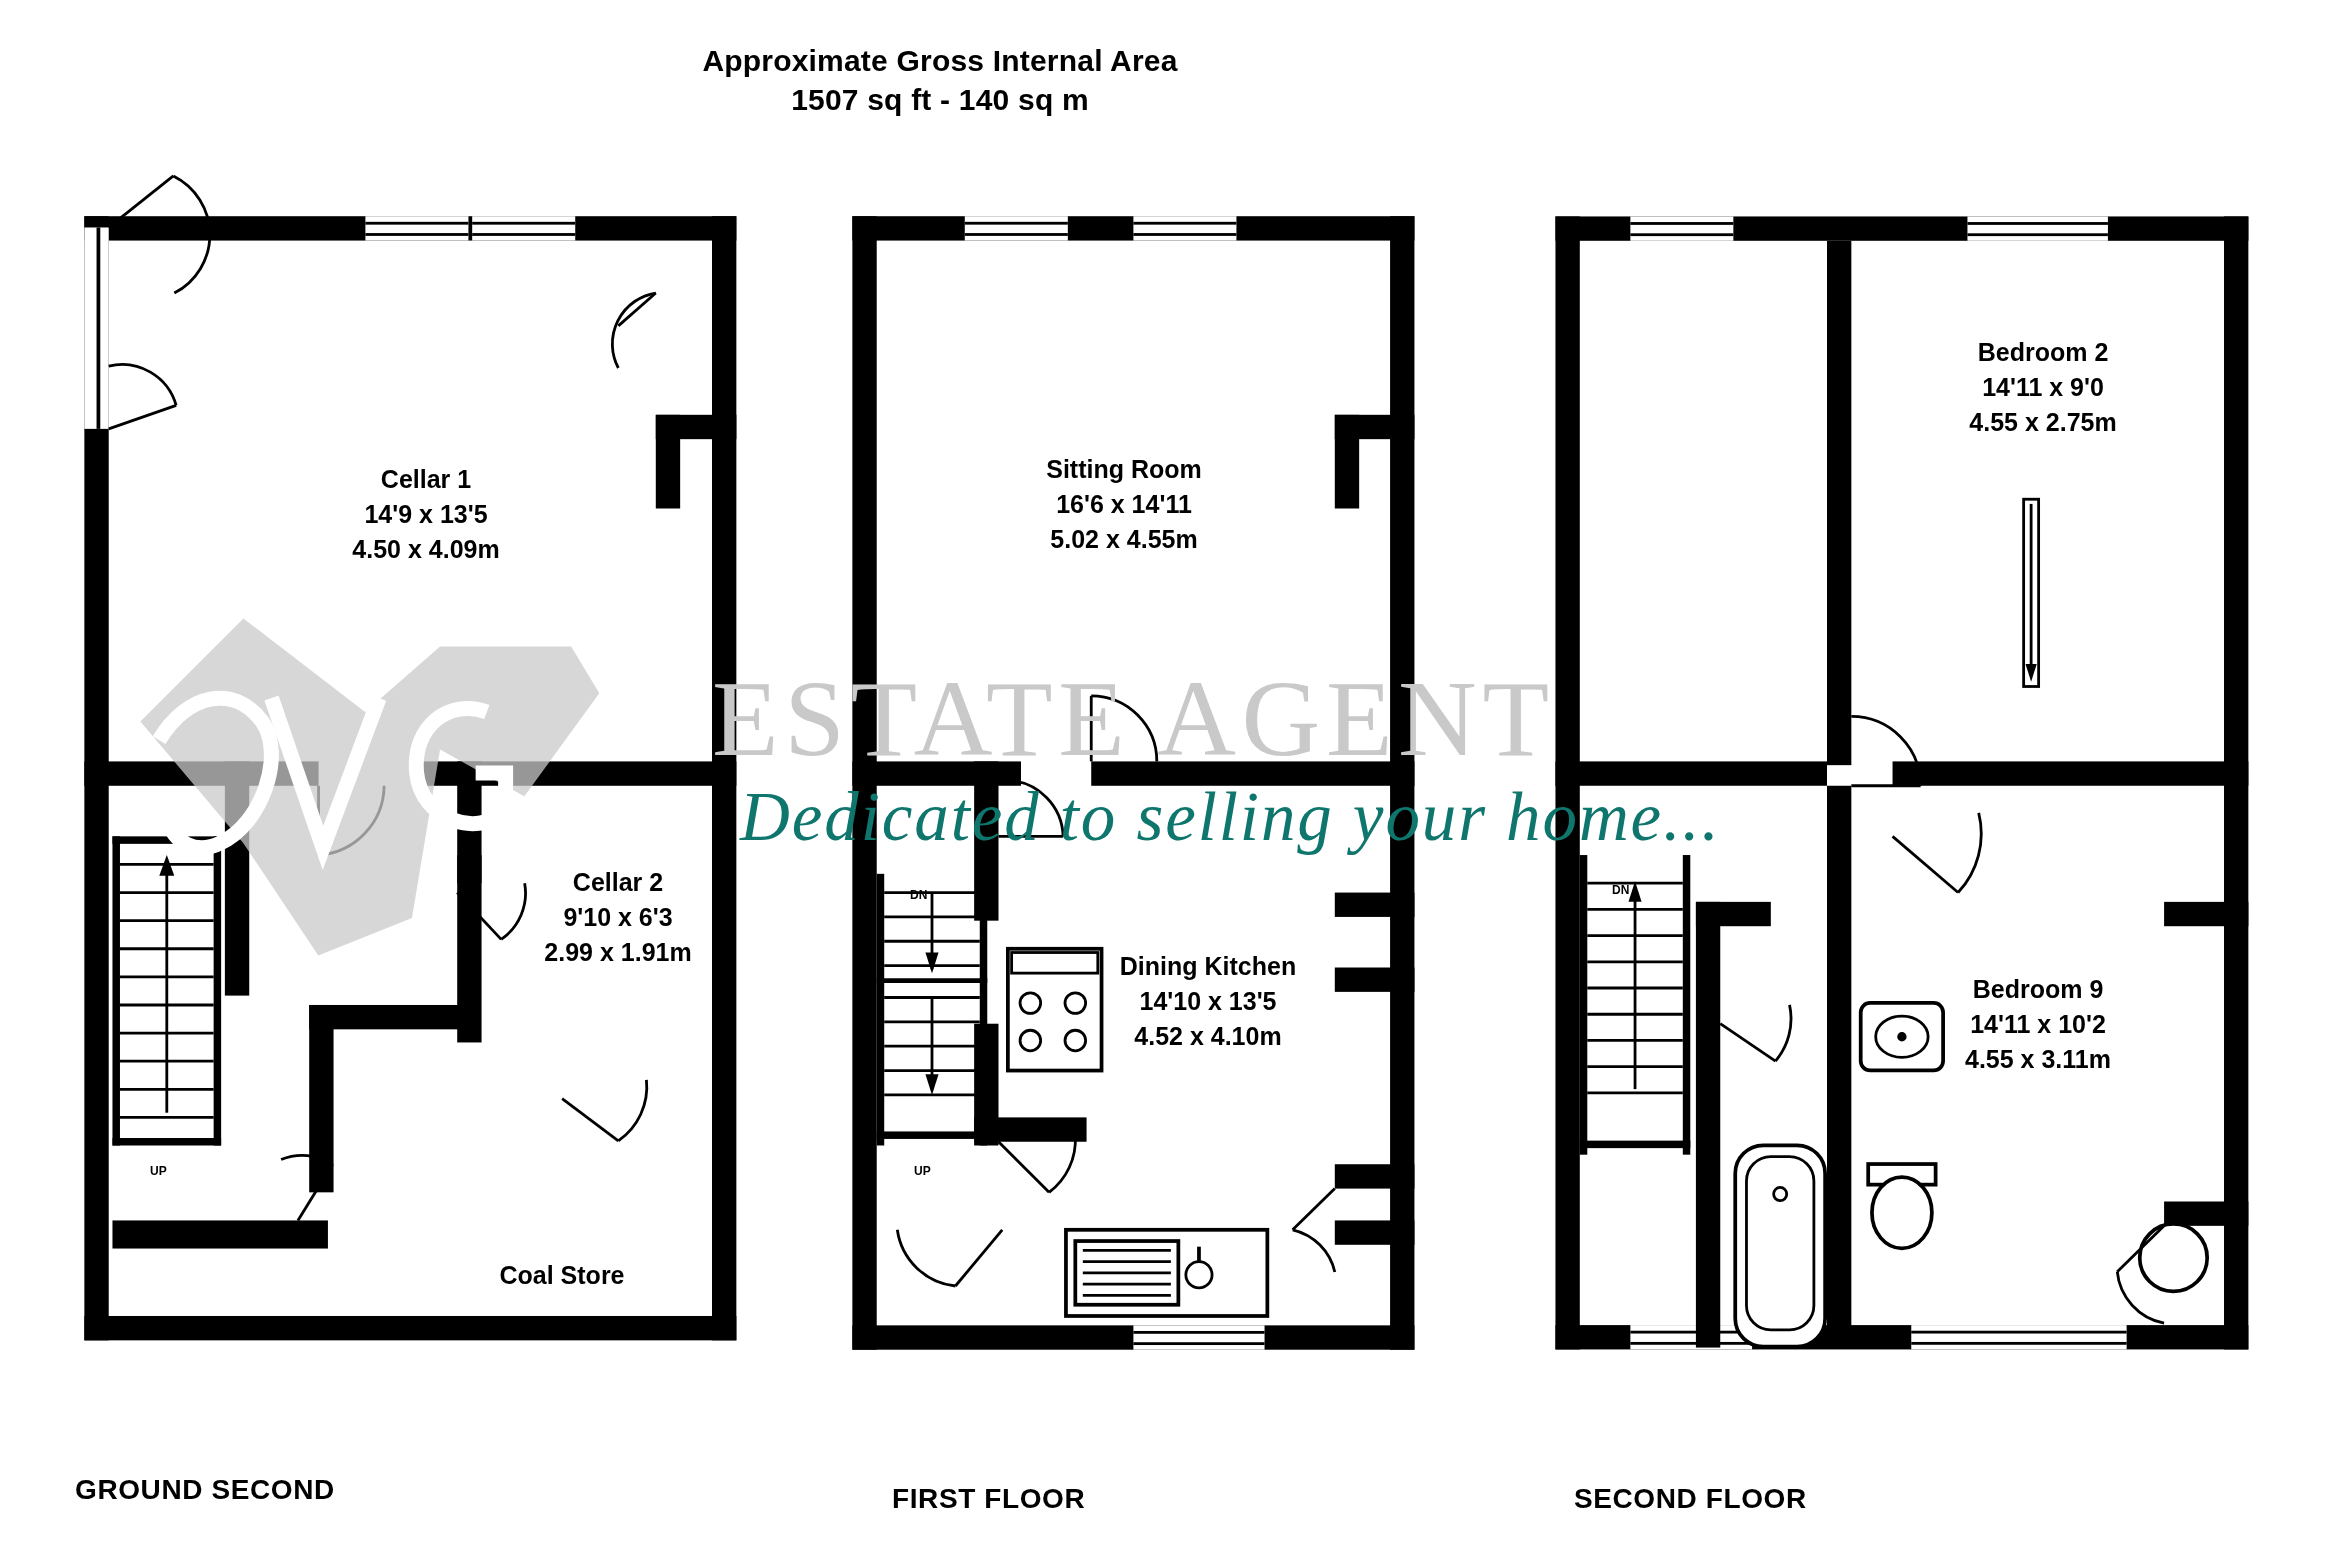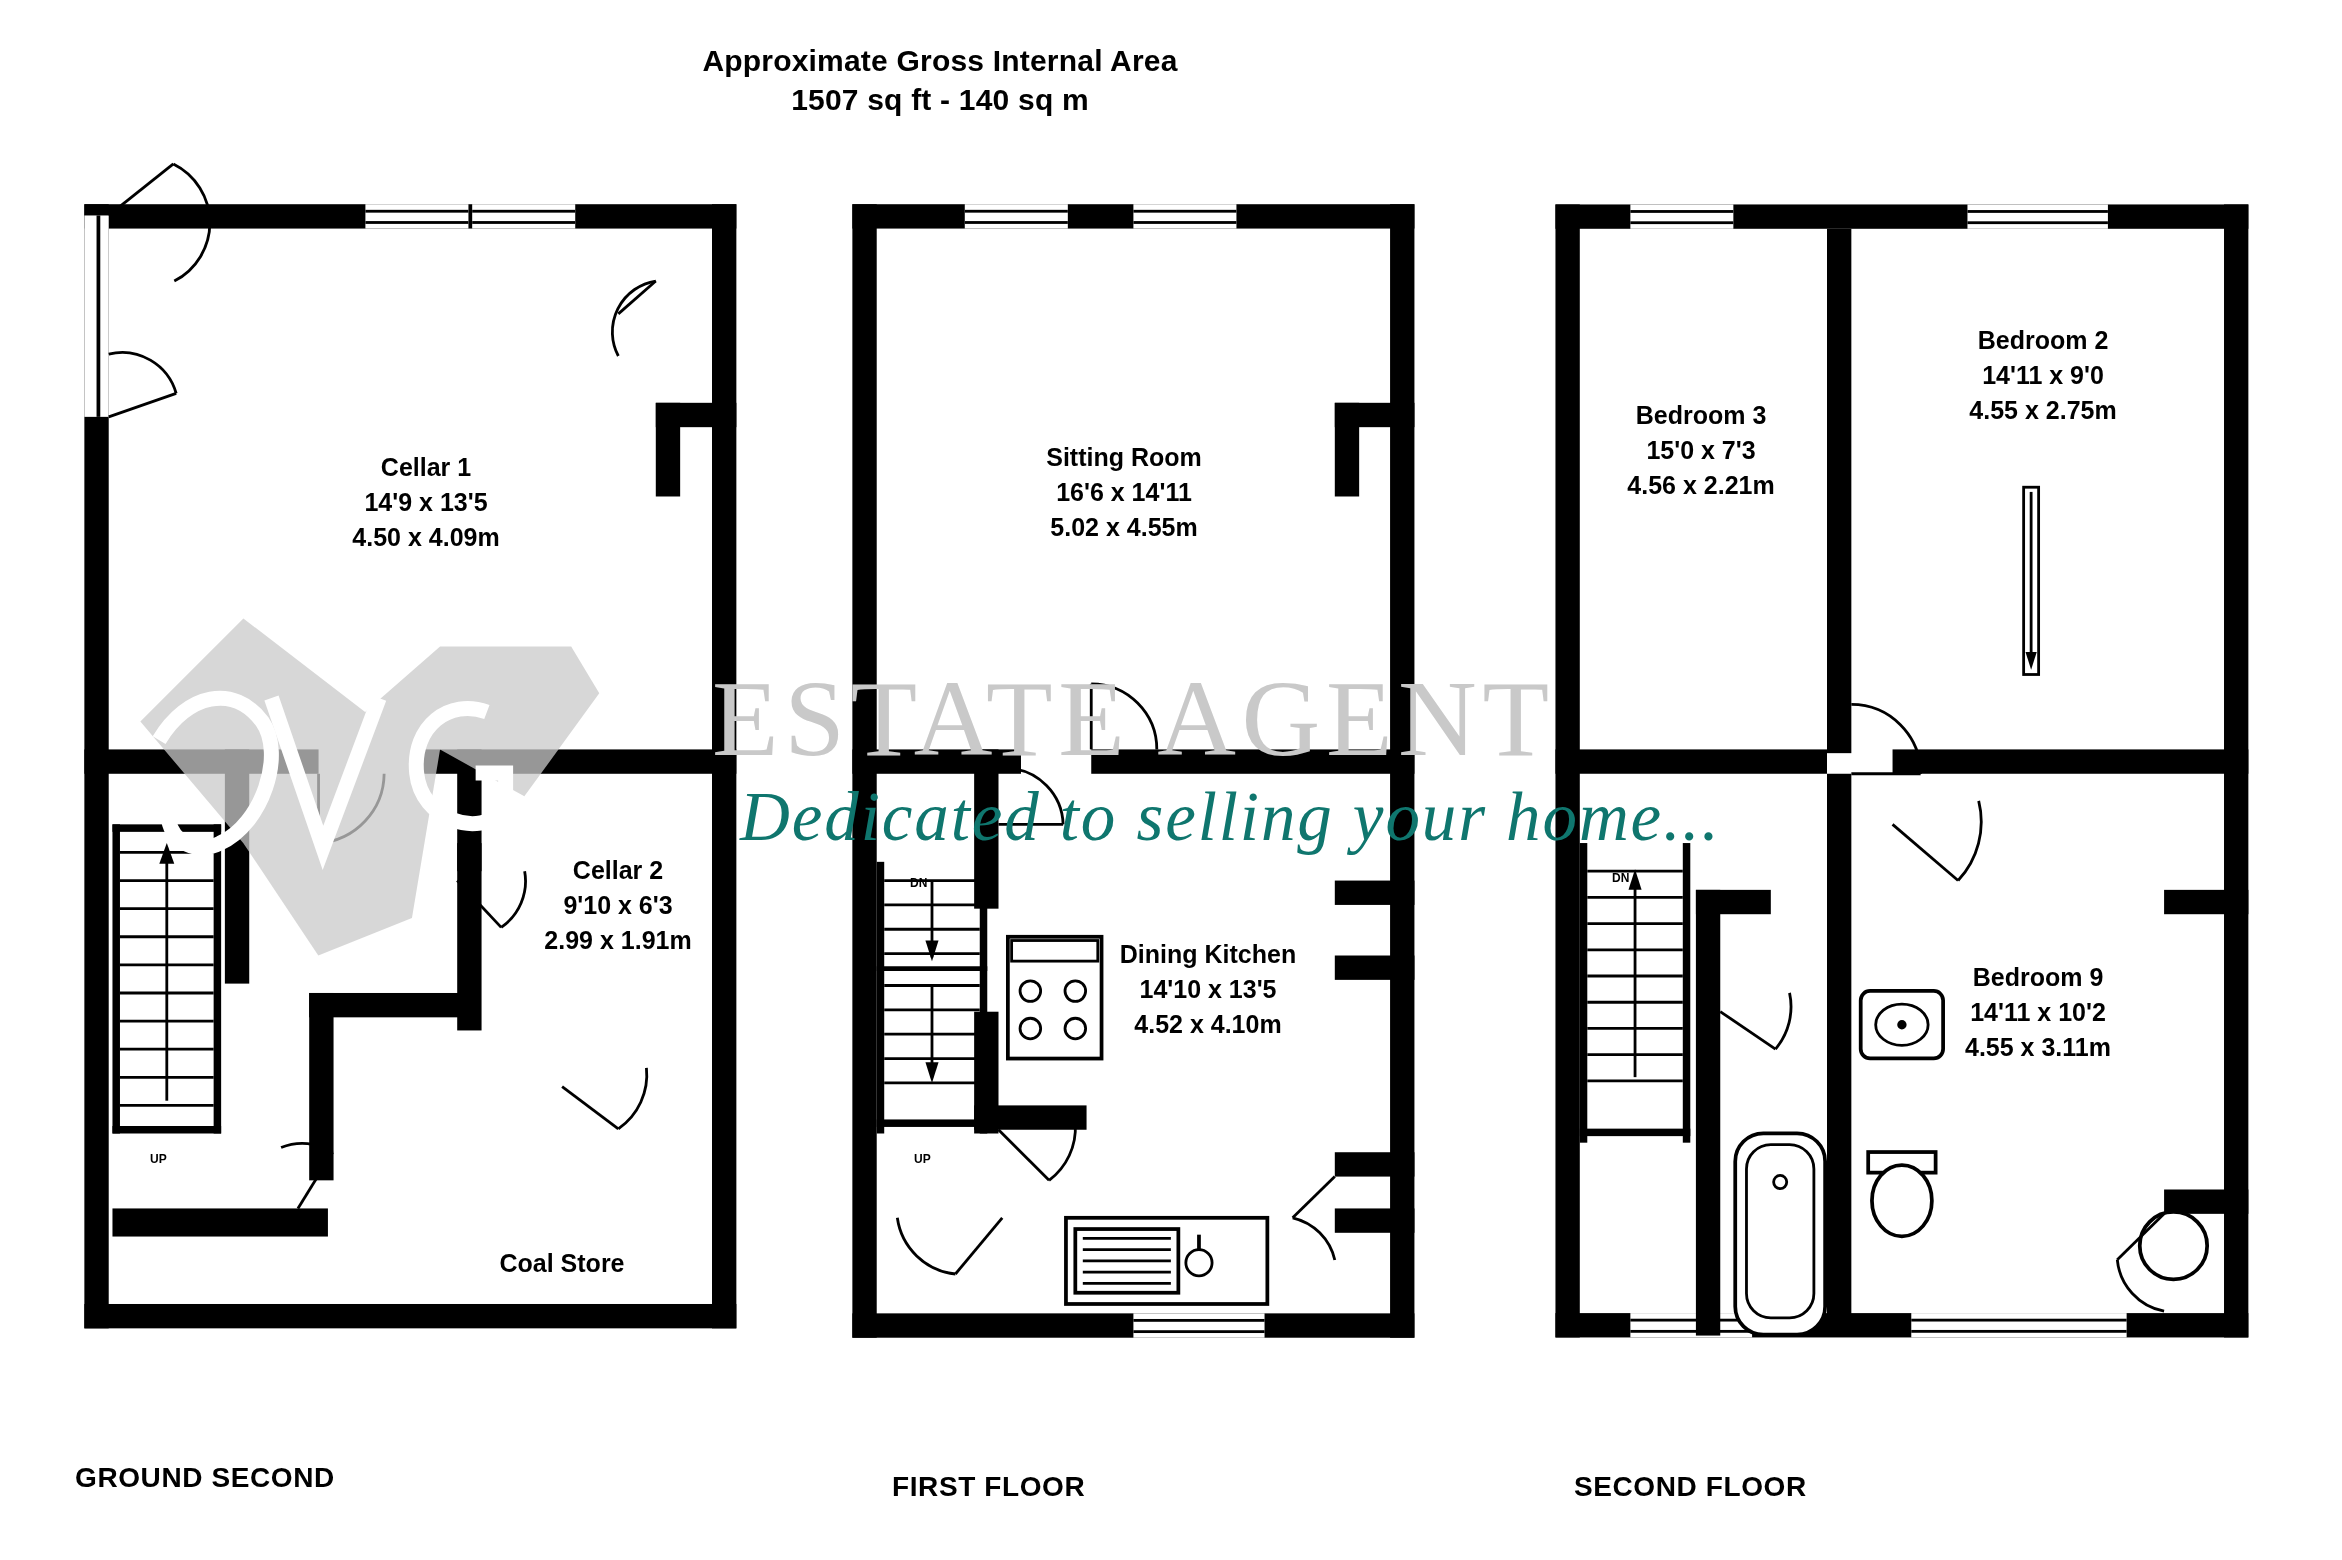--- a/index.html
+++ b/index.html
@@ -66,21 +66,21 @@
     position: absolute;
     left: 131px;
     top: 9.4px;
     width: 487px;
     height: 356px;
   }
 
   
   .plan {
     position: absolute;
-    top: 0;
+    top: 12px;
     height: 1112px;
   }
   .plan svg { display: block; }
 
   .floor-label {
     position: absolute;
     font-size: 28px;
     font-weight: bold;
     letter-spacing: 0.6px;
     white-space: nowrap;
@@ -418,25 +418,20 @@
       <path d="M640 1345 A 62 62 0 0 0 690 1400"></path>
     </g>
   </svg>
 
   <div class="room-label" style="left:525px;top:323px;">
     <span class="nm">Bedroom 2</span>
     <span class="d1">14'11 x 9'0</span>
     <span class="d2">4.55 x 2.75m</span>
   </div>
 
-  <div class="room-label" style="left:183px;top:398px;">
-    <span class="nm">Bedroom 3</span>
-    <span class="d1">15'0 x 7'3</span>
-    <span class="d2">4.56 x 2.21m</span>
-  </div>
 
   <div class="room-label" style="left:520px;top:960px;">
     <span class="nm">Bedroom 9</span>
     <span class="d1">14'11 x 10'2</span>
     <span class="d2">4.55 x 3.11m</span>
   </div>
 
   <div class="dn-up" style="left:94px;top:871px;">DN</div>
 
   <div class="floor-label" style="left:56px;top:1471px;">SECOND FLOOR</div>

